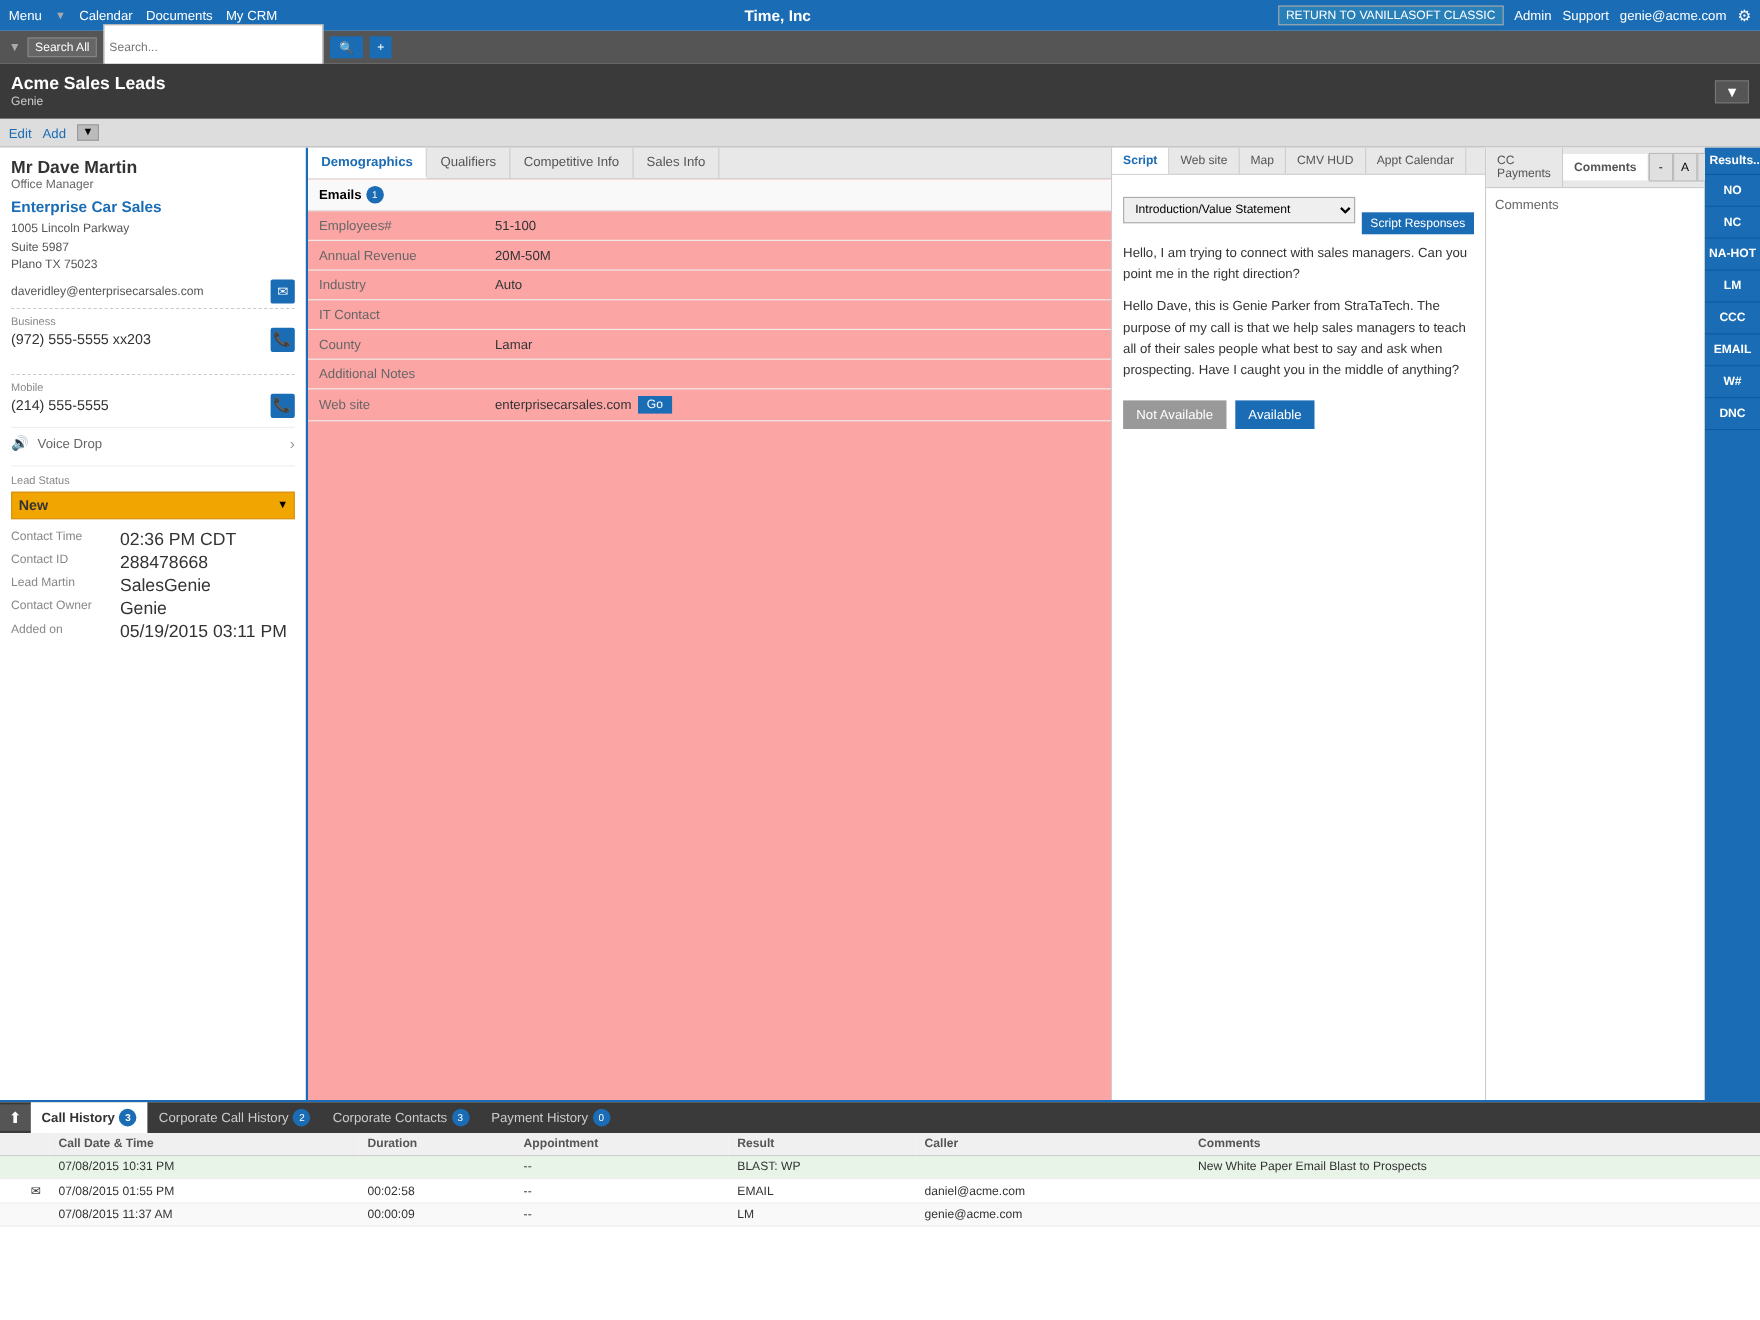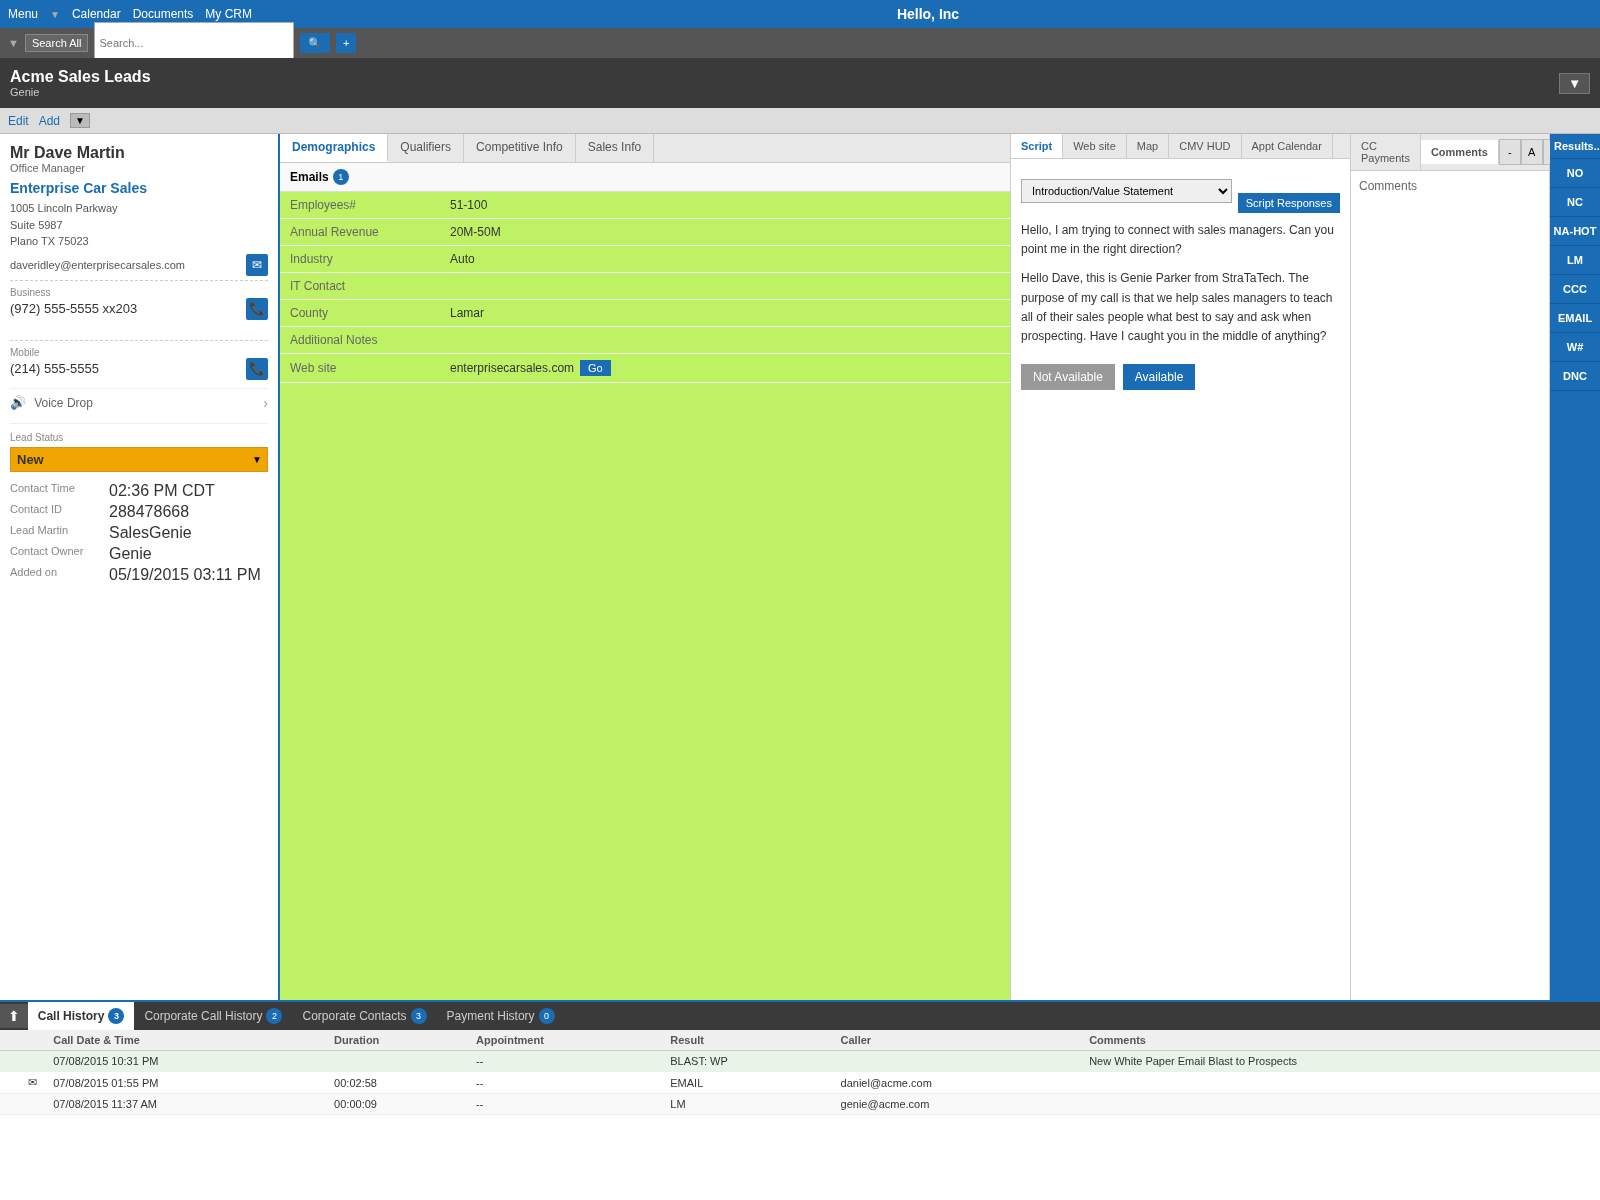--- a/index.html
+++ b/index.html
@@ -108,21 +108,21 @@
 
     
     .center-panel { flex: 1; display: flex; flex-direction: column; overflow: hidden; }
 
     
     .tab-bar { display: flex; background: #e8e8e8; border-bottom: 1px solid #ccc; flex-shrink: 0; }
     .tab { padding: 6px 12px; cursor: pointer; font-size: 12px; color: #555; border-right: 1px solid #ccc; white-space: nowrap; }
     .tab.active { background: white; color: #1a6db5; font-weight: bold; border-bottom: 2px solid white; }
 
     
-    .demo-content { flex: 1; overflow-y: auto; background: #bef264; padding: 0; }
+    .demo-content { flex: 1; overflow-y: auto; background: #fca5a5; padding: 0; }
     .demo-header { display: flex; align-items: center; padding: 6px 10px; border-bottom: 1px solid #ddd; background: #f9f9f9; }
     .demo-header .section-title { font-weight: bold; font-size: 12px; }
     .email-badge { background: #1a6db5; color: white; border-radius: 50%; width: 16px; height: 16px; display: inline-flex; align-items: center; justify-content: center; font-size: 9px; margin-left: 4px; }
     .demo-table { width: 100%; border-collapse: collapse; }
     .demo-table tr { border-bottom: 1px solid #eee; }
     .demo-table td { padding: 6px 10px; vertical-align: middle; }
     .demo-table td:first-child { color: #666; width: 160px; }
     .demo-table td:last-child { color: #333; }
     .website-row td:last-child { display: flex; align-items: center; gap: 6px; }
     .go-btn { background: #1a6db5; color: white; border: none; padding: 2px 8px; cursor: pointer; font-size: 11px; }
@@ -174,21 +174,28 @@
   </style>
 </head>
 <body>
 
 <div class="top-nav">
   <span class="menu-item">Menu</span>
   <span style="font-size:10px; color:#aaa;">▼</span>
   <span class="menu-item">Calendar</span>
   <span class="menu-item">Documents</span>
   <span class="menu-item">My CRM</span>
-  <div class="title-center">Hello, Inc</div>
+  <div class="title-center">Time, Inc</div>
+  <div class="right-items">
+    <span class="return-link">RETURN TO VANILLASOFT CLASSIC</span>
+    <span class="menu-item">Admin</span>
+    <span class="menu-item">Support</span>
+    <span class="menu-item">genie@acme.com</span>
+    <span style="font-size:14px; color:white;">⚙</span>
+  </div>
 </div>
 
 <div class="search-bar">
   <span style="color:#aaa; font-size:11px;">▼</span>
   <button class="dropdown-btn">Search All</button>
   <input type="text" style="width: 200px; height: 26px; border: 1px solid rgb(170, 170, 170); padding: 20px 4px; font-size: 11px;" placeholder="Search...">
   <button class="search-btn">🔍</button>
   <button class="icon-btn">+</button>
 </div>
 

